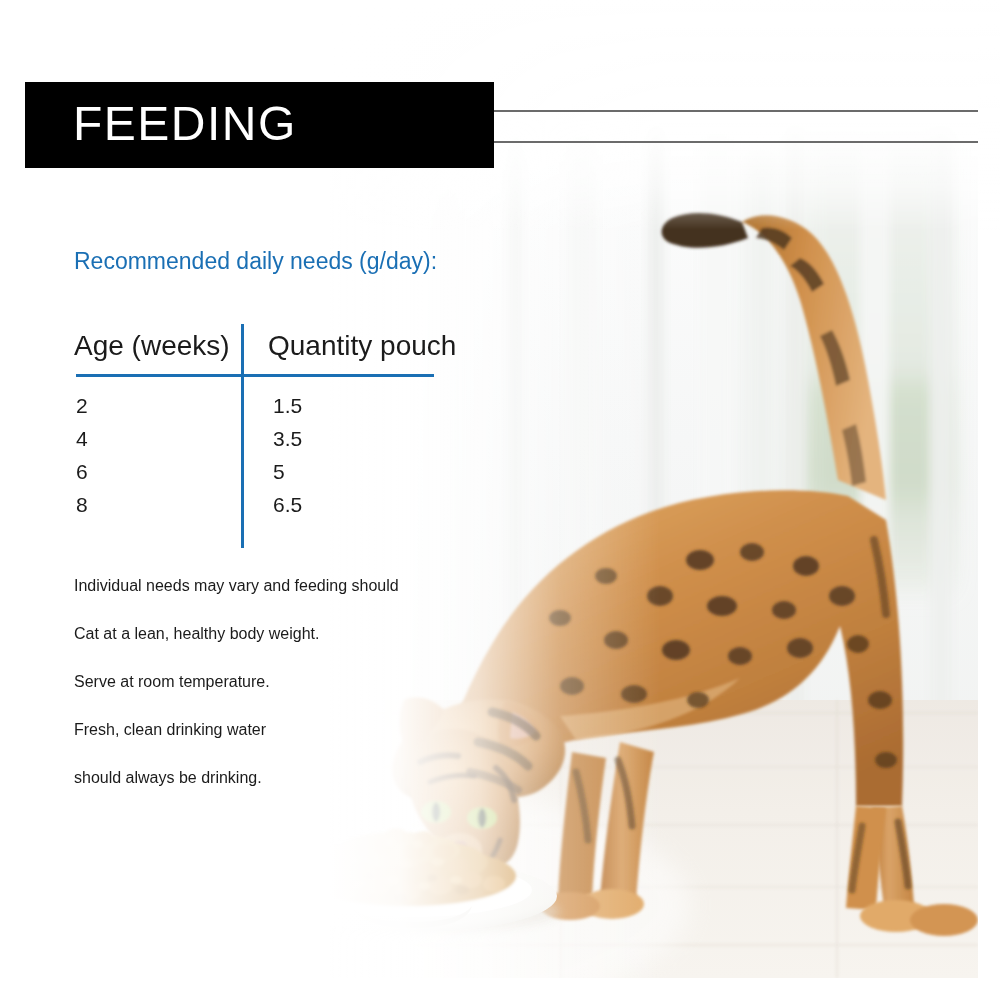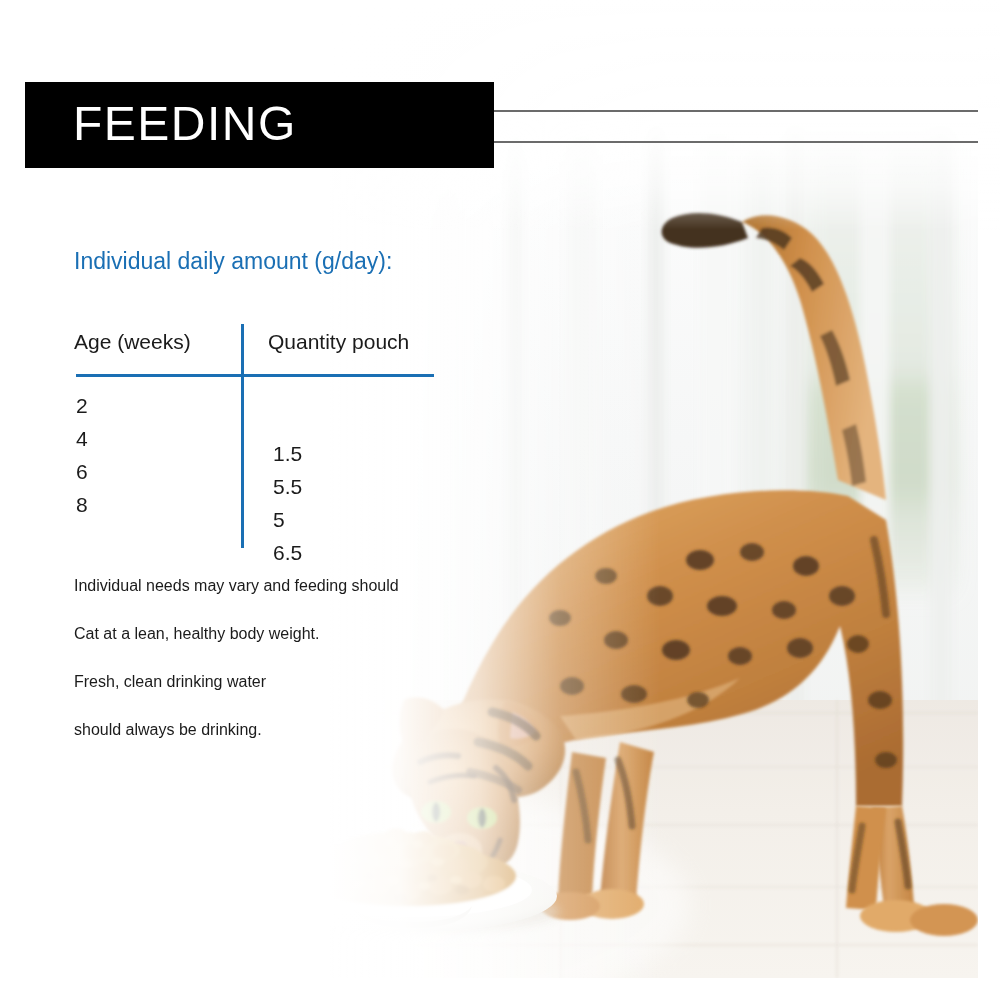--- a/index.html
+++ b/index.html
@@ -113,21 +113,21 @@
     width: 380px;
   }
   .th-row {
     position: relative;
     height: 42px;
   }
   .th {
     position: absolute;
     top: 0;
     color: #1b1b1b;
-    font-size: 21px;
+    font-size: 28px;
     font-weight: 400;
     white-space: nowrap;
   }
   .th-age  { left: 0px; }
   .th-qty  { left: 182px; margin-left: 12px; }
 
   .hline {
     position: absolute;
     left: 2px;
     top: 44px;
@@ -155,21 +155,21 @@
     height: 33px;
   }
   .cell {
     position: absolute;
     top: 0;
     color: #1b1b1b;
     font-size: 21px;
     font-weight: 400;
   }
   .cell-age { left: 2px; }
-  .cell-qty { left: 199px; margin-top: 48px; }
+  .cell-qty { left: 199px; }
 
   
   .body-text {
     position: absolute;
     left: 74px;
     top: 562px;
     width: 560px;
   }
   .body-line {
     font-size: 16px;
@@ -449,50 +449,51 @@
   <div class="text-scrim"></div>
   <div class="top-scrim"></div>
 
   <div class="rule rule-top"></div>
   <div class="rule rule-bottom"></div>
 
   <div class="banner">
     <div class="banner-title">FEEDING</div>
   </div>
 
-  <div class="subtitle">Individual daily amount (g/day):</div>
+  <div class="subtitle">Recommended daily needs (g/day):</div>
 
   <div class="table-wrap">
     <div class="th-row">
       <div class="th th-age">Age (weeks)</div>
       <div class="th th-qty">Quantity pouch</div>
     </div>
     <div class="hline"></div>
     <div class="vline"></div>
 
     <div class="rows">
       <div class="row">
         <div class="cell cell-age">2</div>
         <div class="cell cell-qty">1.5</div>
       </div>
       <div class="row">
         <div class="cell cell-age">4</div>
-        <div class="cell cell-qty">5.5</div>
+        <div class="cell cell-qty">3.5</div>
       </div>
       <div class="row">
         <div class="cell cell-age">6</div>
         <div class="cell cell-qty">5</div>
       </div>
       <div class="row">
         <div class="cell cell-age">8</div>
         <div class="cell cell-qty">6.5</div>
       </div>
     </div>
   </div>
 
   <div class="body-text">
     <div class="body-line">Individual needs may vary and feeding should</div>
     <div class="body-line">Cat at a lean, healthy body weight.</div>
+    <div class="body-line">Serve at room temperature.</div>
     <div class="body-line">Fresh, clean drinking water</div>
     <div class="body-line">should always be drinking.</div>
   </div>
 
 </div>
 
 </body></html>

